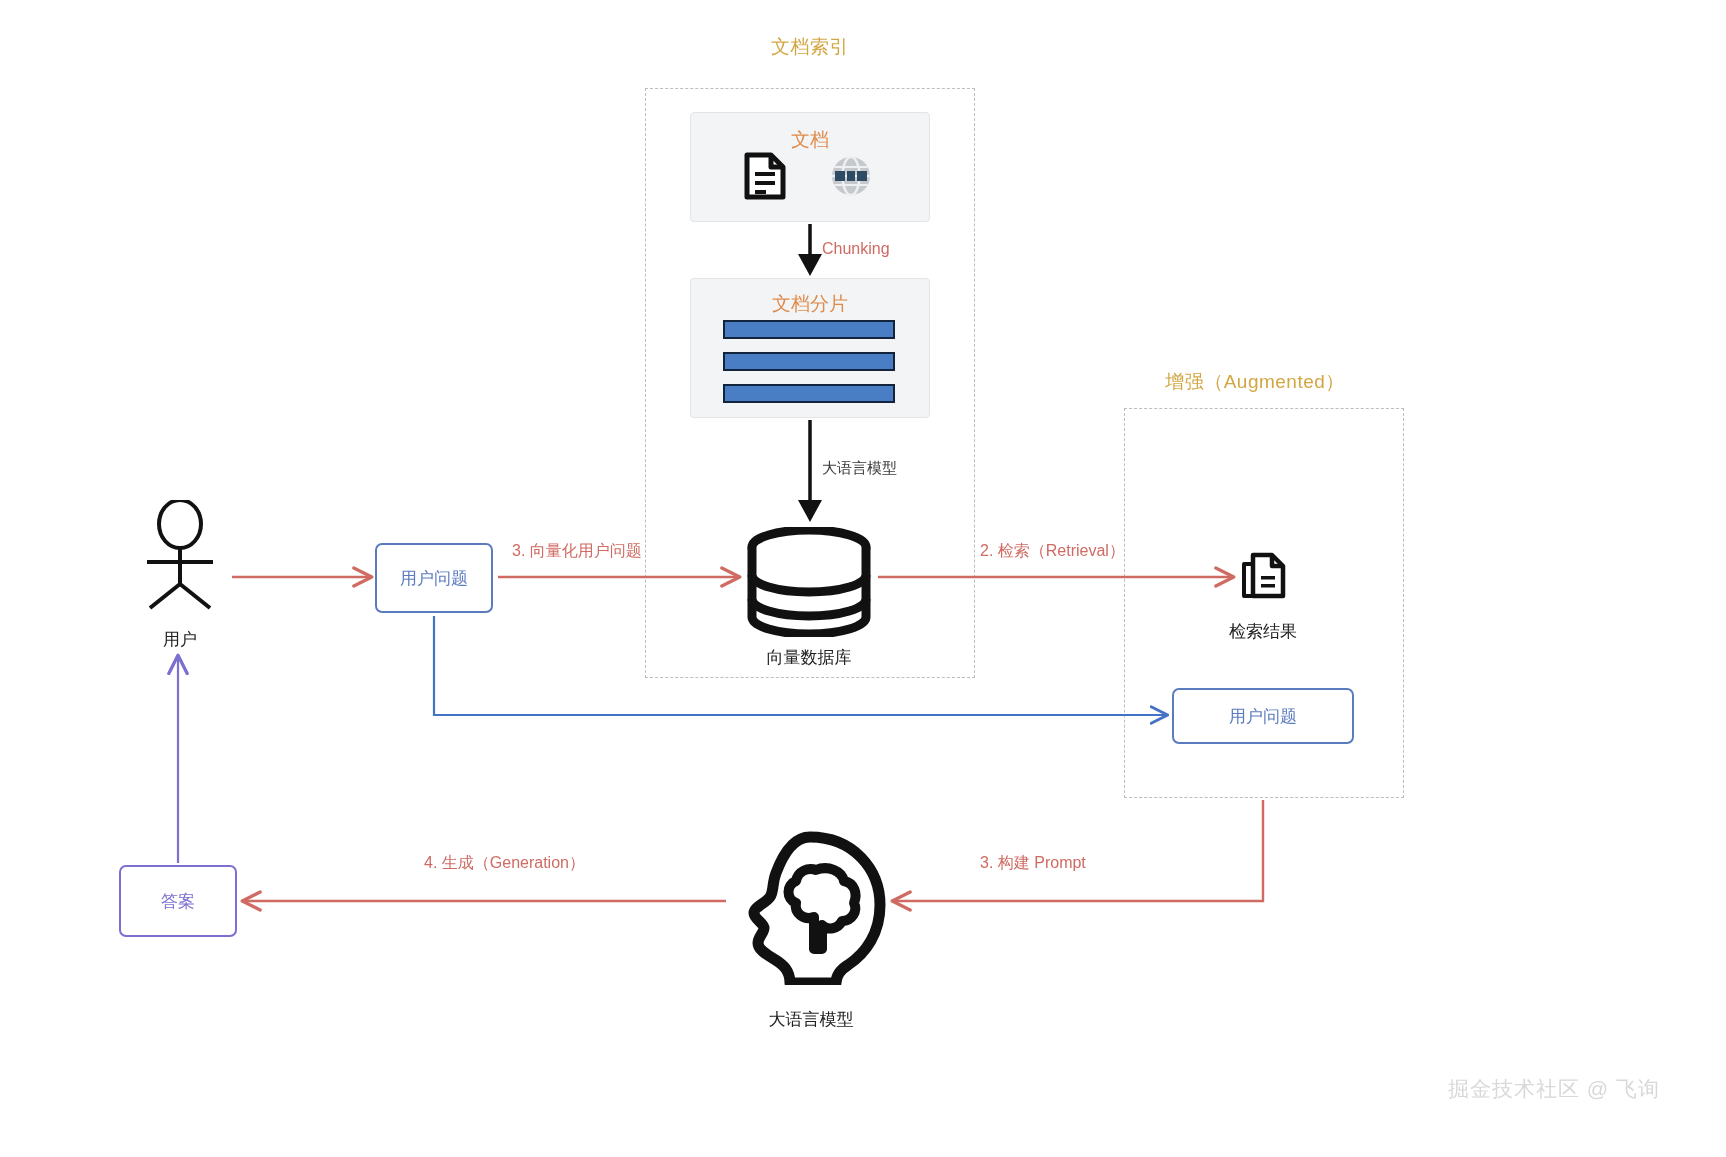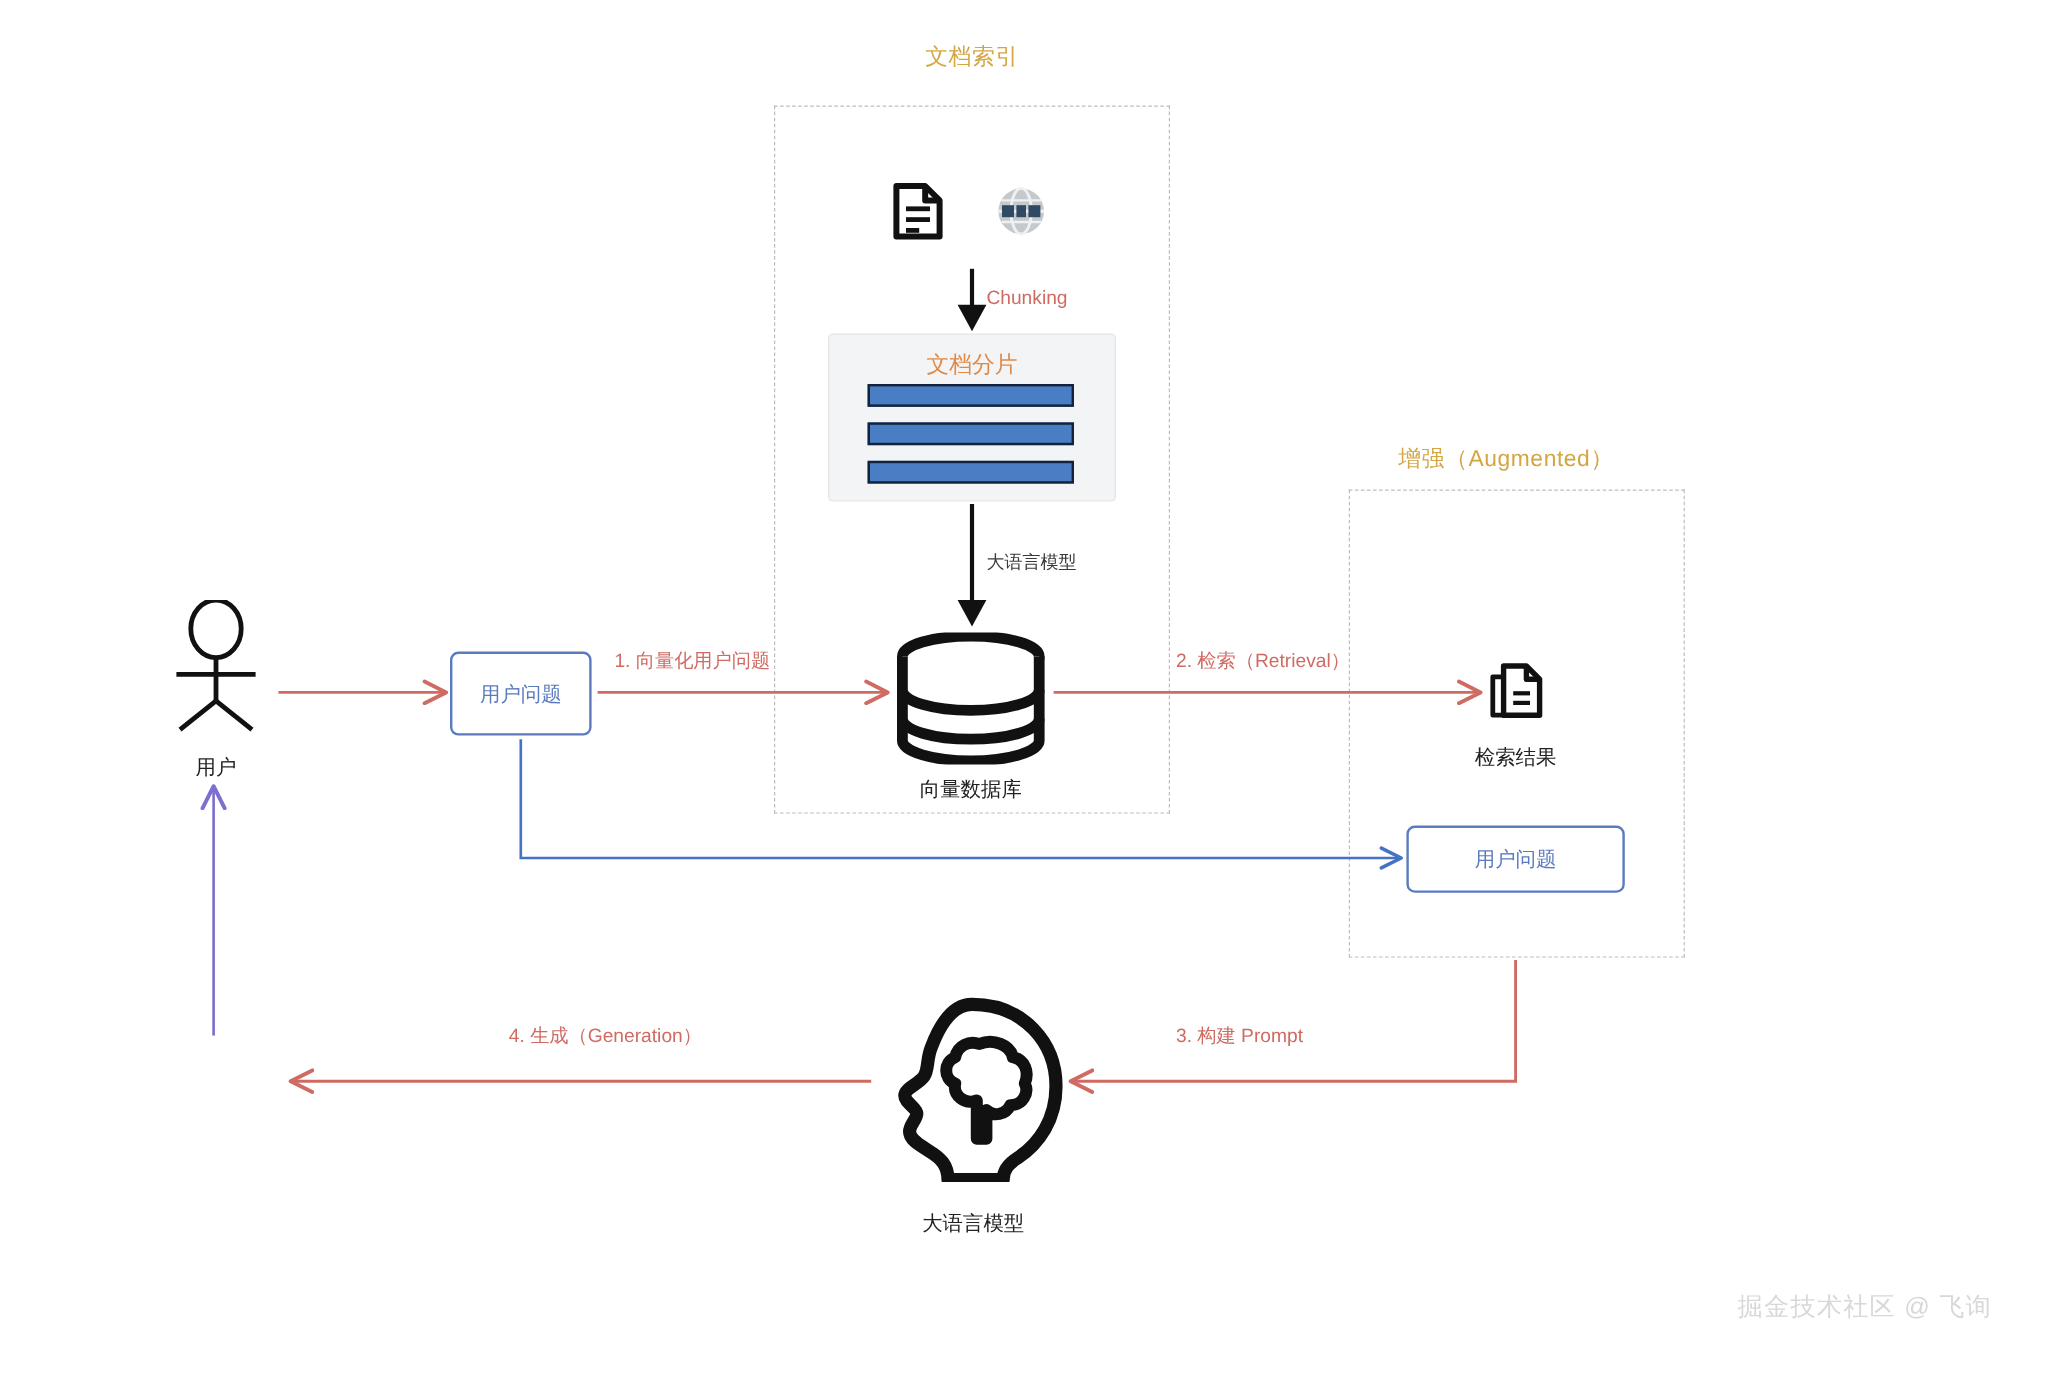--- a/index.html
+++ b/index.html
@@ -126,20 +126,23 @@
 </style>
 </head>
 <body>
 
 <div id="canvas">
 
   <div class="group-title" style="left:645px; top:34px; width:330px;">文档索引</div>
 
   <div class="group-box" style="left:645px; top:88px; width:330px; height:590px;"></div>
 
+  <div class="panel" style="left:690px; top:112px; width:240px; height:110px;">
+    <div class="panel-title" style="left:0; top:14px;">文档</div>
+  </div>
 
   <svg class="icon" style="left:742px; top:152px;" width="46" height="48" viewBox="0 0 46 48">
     <path d="M5 3 h24 l12 12 v30 a0 0 0 0 1 0 0 h-36 z" fill="#ffffff" stroke="#111111" stroke-width="5" stroke-linejoin="round"></path>
     <path d="M29 3 v12 h12" fill="none" stroke="#111111" stroke-width="5" stroke-linejoin="round"></path>
     <rect x="13" y="20" width="20" height="4" fill="#111111"></rect>
     <rect x="13" y="29" width="20" height="4" fill="#111111"></rect>
     <rect x="13" y="38" width="11" height="4" fill="#111111"></rect>
   </svg>
 
   <svg class="icon" style="left:830px; top:155px;" width="42" height="42" viewBox="0 0 42 42">
@@ -179,21 +182,21 @@
     <line x1="12" y1="62" x2="78" y2="62" stroke="#111111" stroke-width="4"></line>
     <line x1="45" y1="84" x2="15" y2="108" stroke="#111111" stroke-width="4"></line>
     <line x1="45" y1="84" x2="75" y2="108" stroke="#111111" stroke-width="4"></line>
   </svg>
   <div class="label-dark" style="left:130px; top:628px; width:100px;">用户</div>
 
   <div class="node-box node-blue" style="left:375px; top:543px; width:118px; height:70px;">
     <span>用户问题</span>
   </div>
 
-  <div class="label-red" style="left:512px; top:541px;">1. 向量化用户问题</div>
+  <div class="label-red" style="left:512px; top:541px;">3. 向量化用户问题</div>
   <div class="label-red" style="left:980px; top:541px;">2. 检索（Retrieval）</div>
   <div class="label-red" style="left:980px; top:853px;">3. 构建 Prompt</div>
   <div class="label-red" style="left:424px; top:853px;">4. 生成（Generation）</div>
 
   <div class="group-title" style="left:1090px; top:369px; width:330px;">增强（Augmented）</div>
 
   <div class="group-box" style="left:1124px; top:408px; width:280px; height:390px;"></div>
 
 
   <svg class="icon" style="left:1240px; top:552px;" width="48" height="52" viewBox="0 0 48 52">
@@ -229,20 +232,23 @@
              C118 104 108 106 102 100
              L102 124
              L94 124
              L94 92
              C84 96 74 88 76 78
              C66 74 66 60 76 56
              C78 46 88 42 96 45 Z" fill="#ffffff" stroke="#111111" stroke-width="10" stroke-linejoin="round"></path>
   </svg>
   <div class="label-dark" style="left:726px; top:1008px; width:170px;">大语言模型</div>
 
+  <div class="node-box node-purple" style="left:119px; top:865px; width:118px; height:72px;">
+    <span>答案</span>
+  </div>
 
   <svg class="overlay">
     <defs>
       <marker id="ah-red" viewBox="0 0 12 12" refX="10" refY="6" markerWidth="9" markerHeight="9" orient="auto-start-reverse">
         <path d="M1 1 L11 6 L1 11" fill="none" stroke="#cf6b63" stroke-width="1.8" stroke-linecap="round" stroke-linejoin="round"></path>
       </marker>
       <marker id="ah-blue" viewBox="0 0 12 12" refX="10" refY="6" markerWidth="9" markerHeight="9" orient="auto-start-reverse">
         <path d="M1 1 L11 6 L1 11" fill="none" stroke="#4472c4" stroke-width="1.8" stroke-linecap="round" stroke-linejoin="round"></path>
       </marker>
       <marker id="ah-purple" viewBox="0 0 12 12" refX="10" refY="6" markerWidth="10" markerHeight="10" orient="auto-start-reverse">

